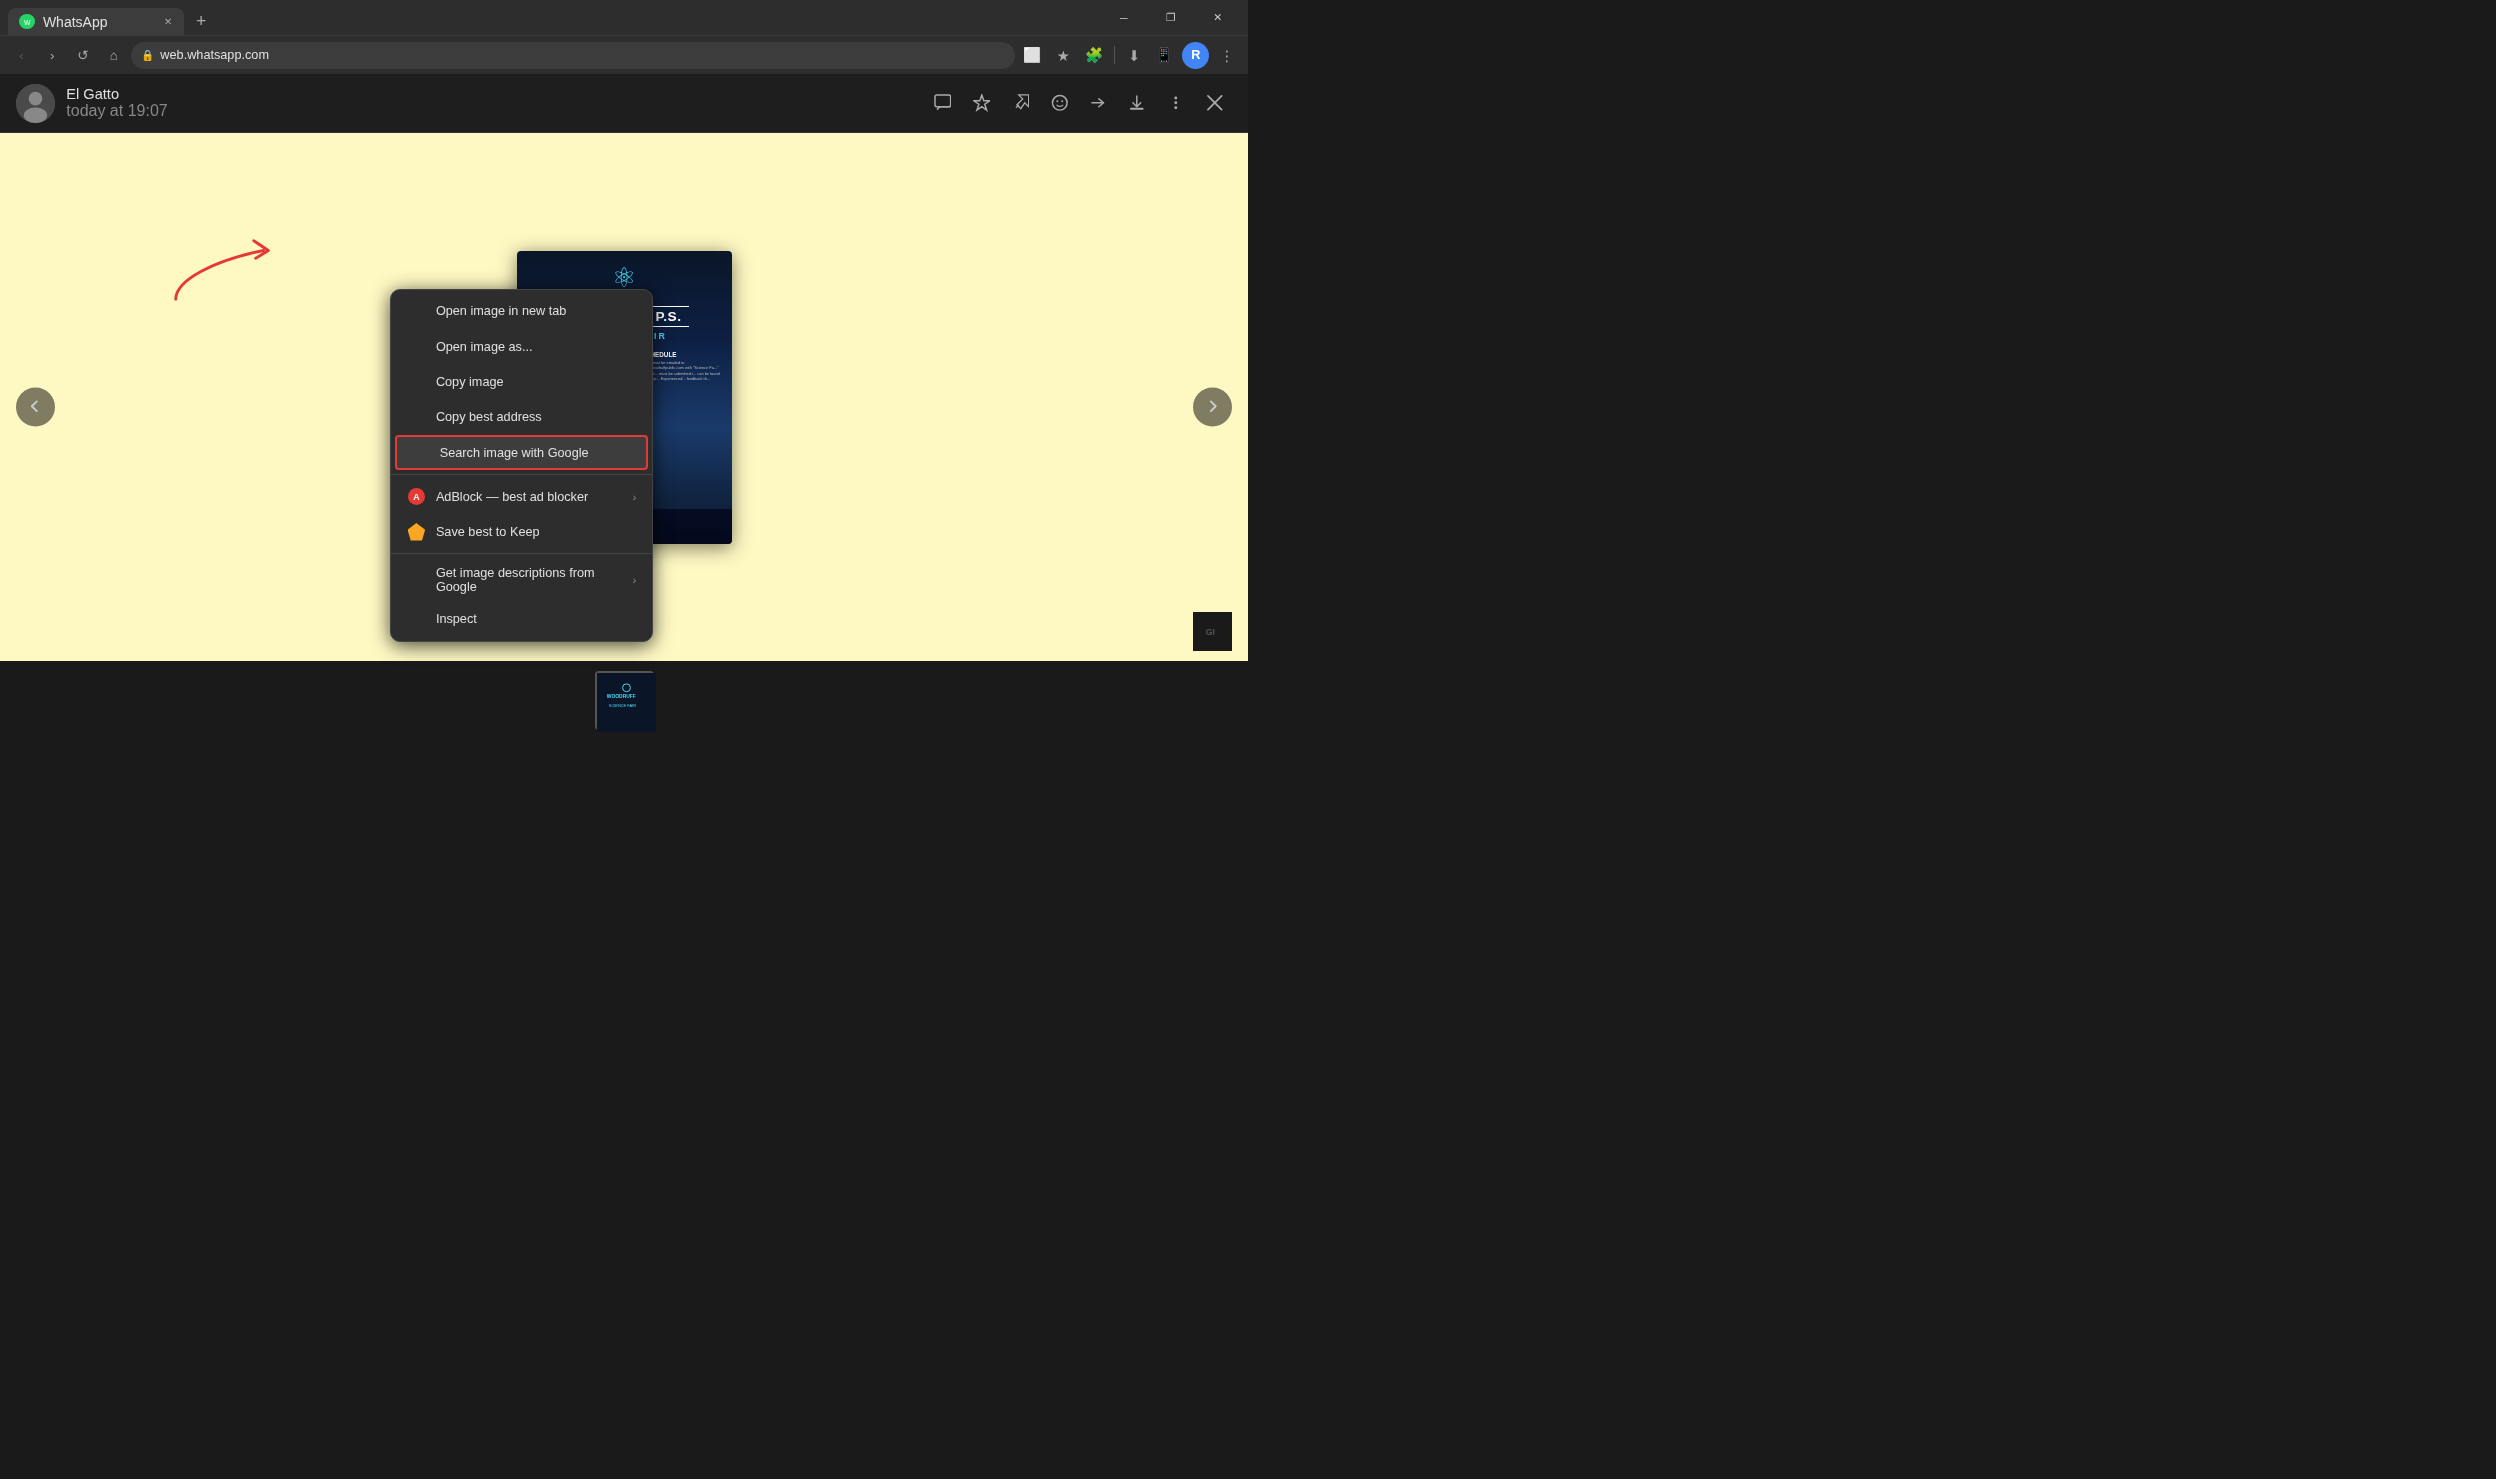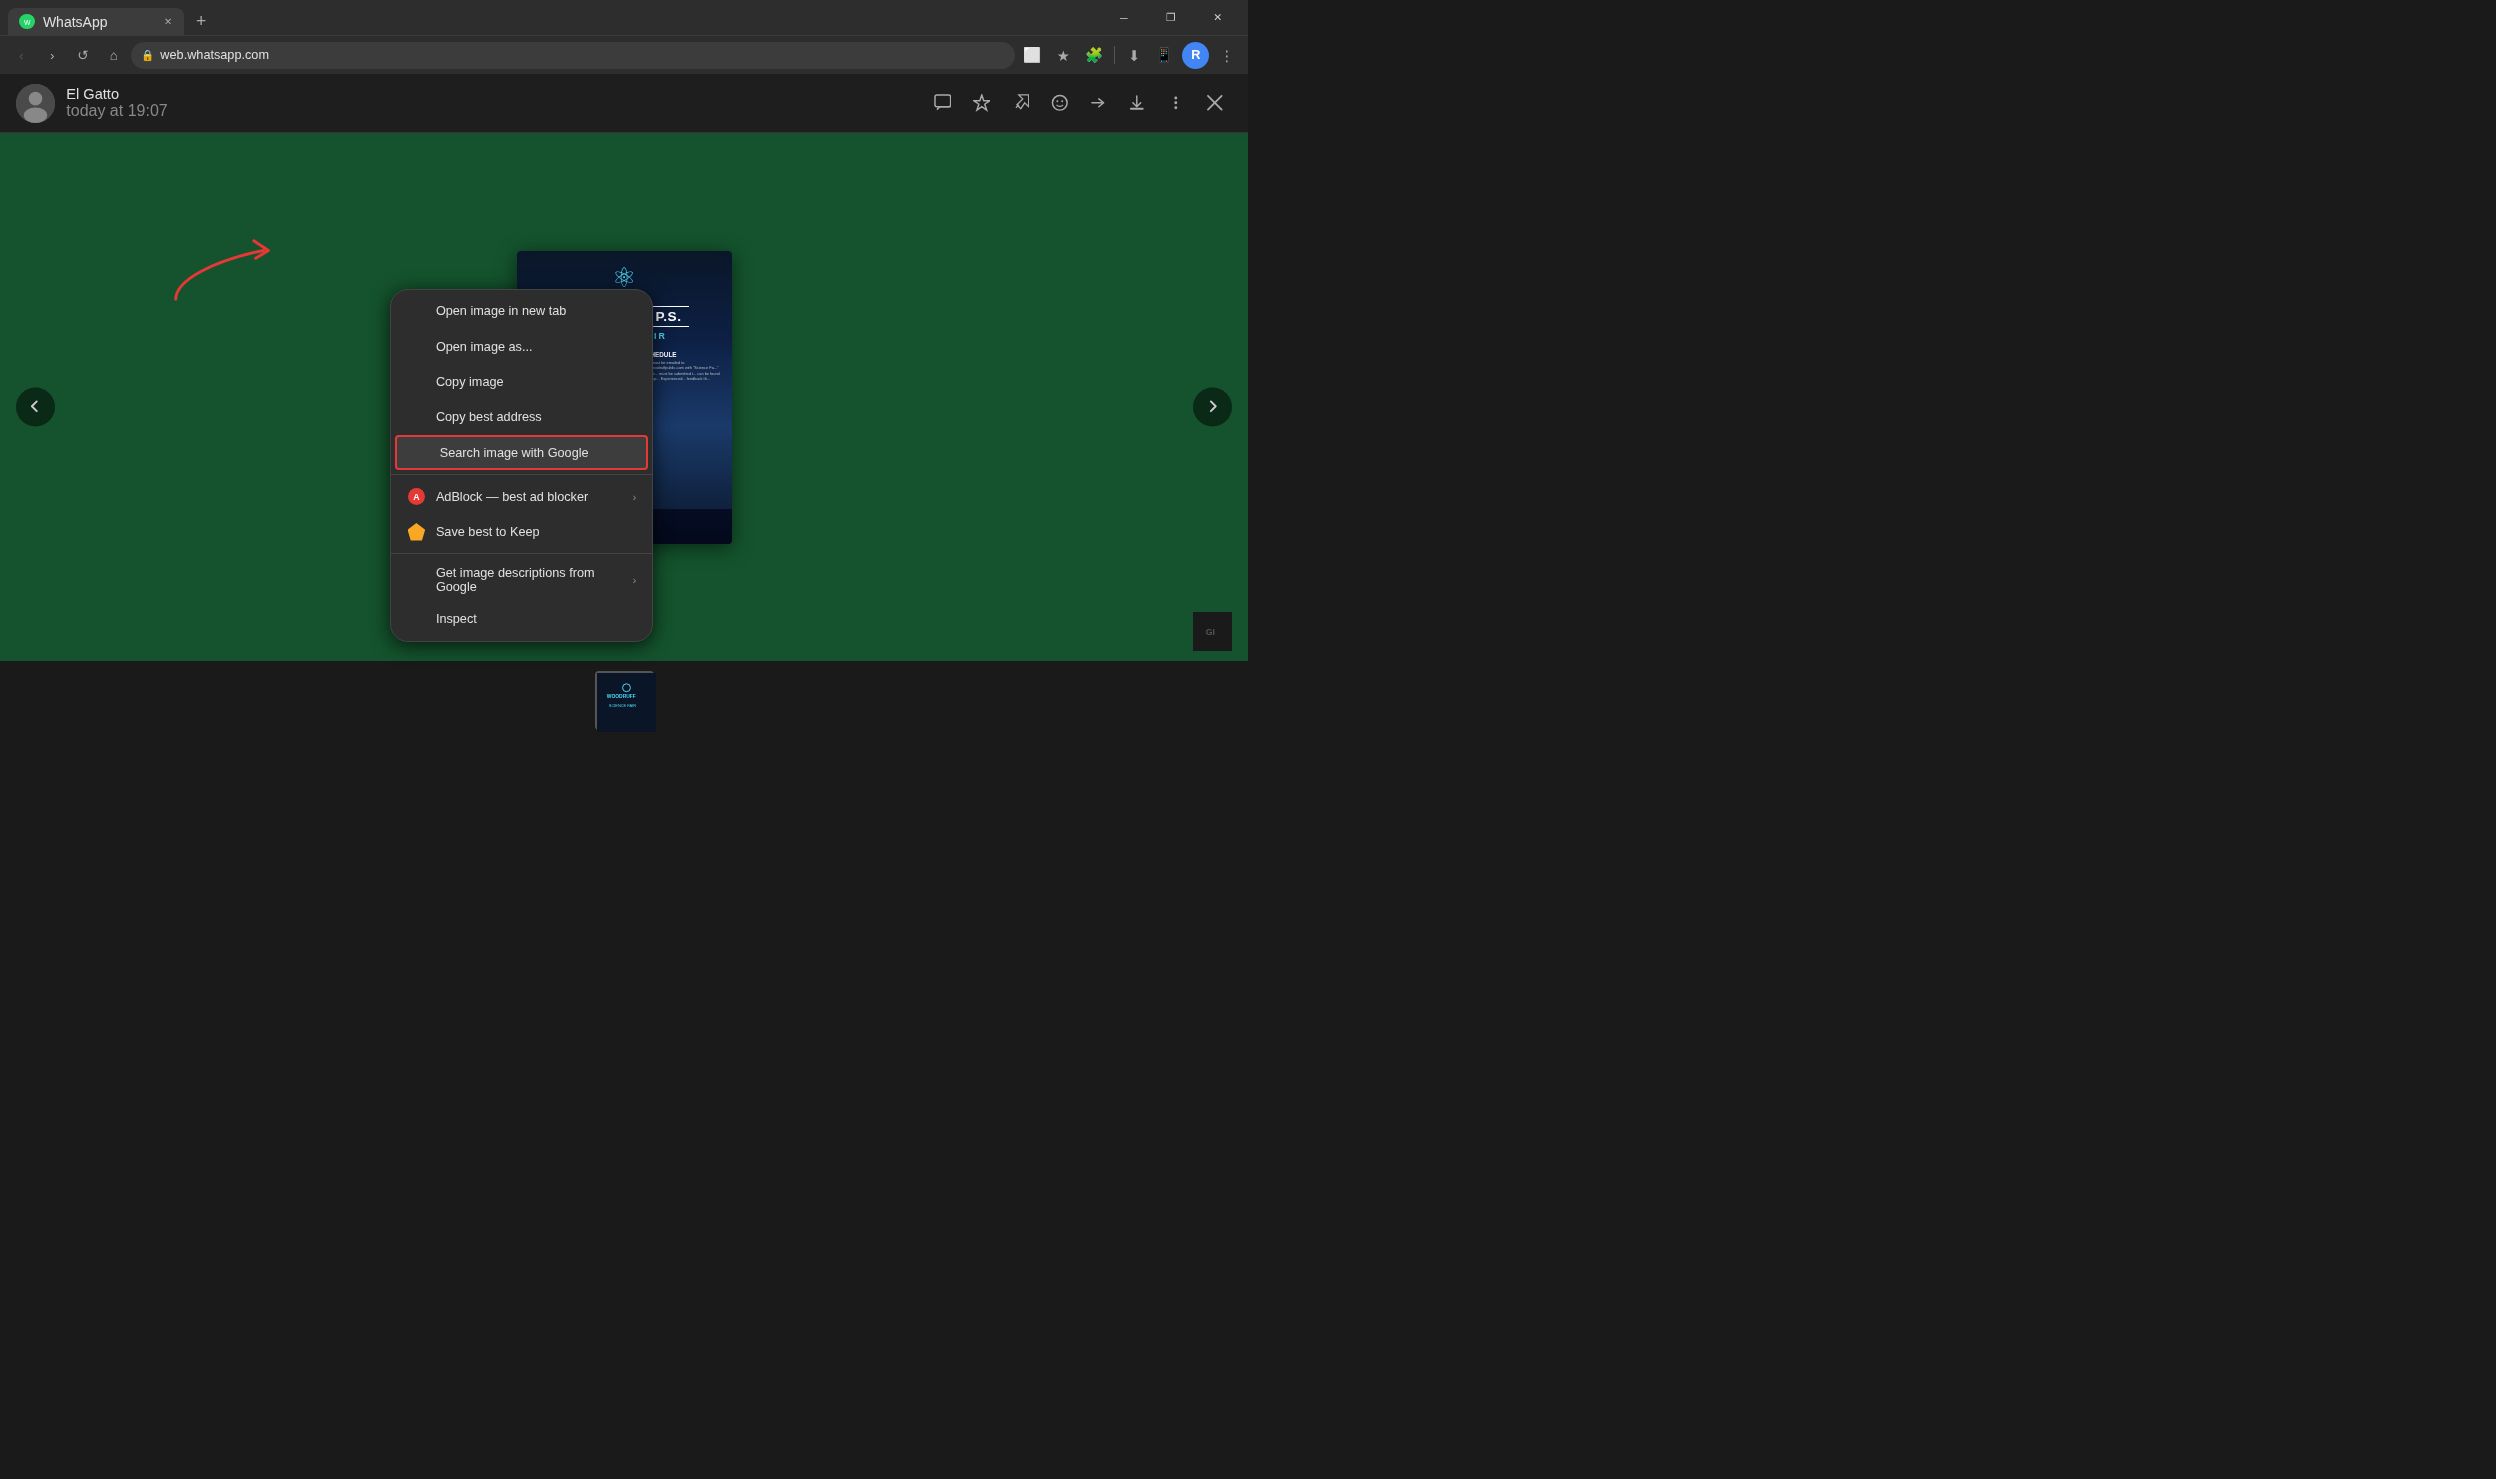--- a/index.html
+++ b/index.html
@@ -203,21 +203,21 @@
       background: #111;
       position: relative;
       overflow: hidden;
       display: flex;
       flex-direction: column;
     }
 
     
     .viewer-area {
       flex: 1;
-      background: #14532d;
+      background: #fef9c3;
       position: relative;
       display: flex;
       align-items: flex-start;
       justify-content: center;
     }
 
     
     .viewer-header {
       position: absolute;
       top: 0;
@@ -464,21 +464,21 @@
       z-index: 5;
     }
 
     
     .context-menu {
       position: absolute;
       top: 215px;
       left: 390px;
       width: 263px;
       background: #2d2d2d;
-      border-radius: 18px;
+      border-radius: 10px;
       box-shadow: 0 3.9px 19.5px rgba(0,0,0,0.7);
       z-index: 100;
       padding: 3.9px 0;
       border: 1px solid #444;
     }
 
     .context-menu-item {
       display: flex;
       align-items: center;
       padding: 7.8px 15.6px;

